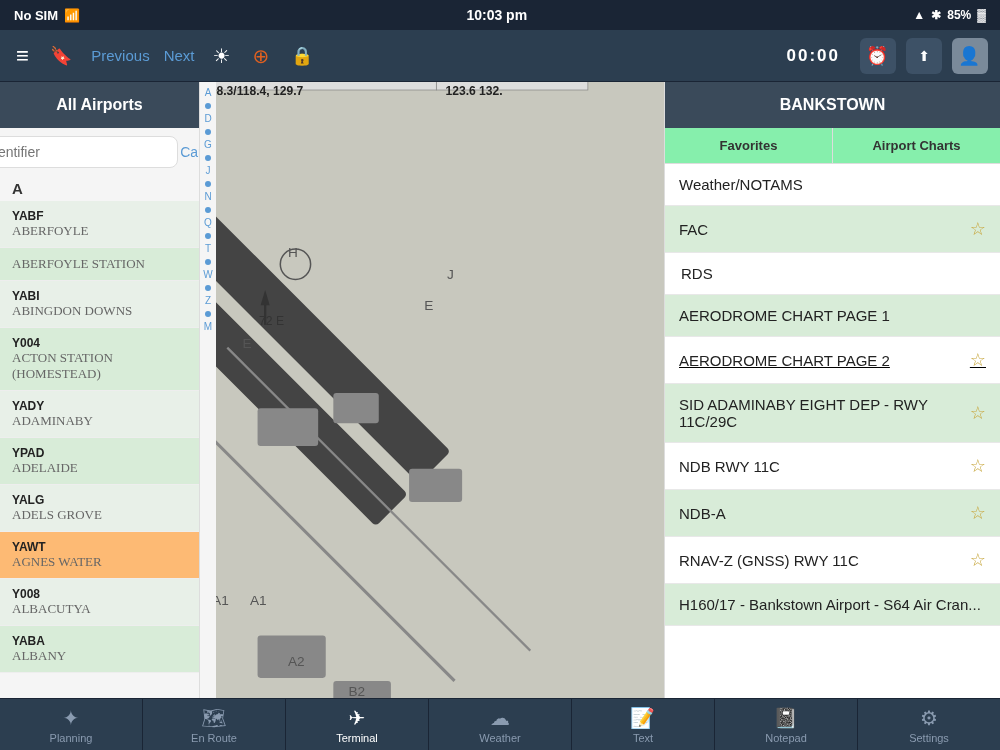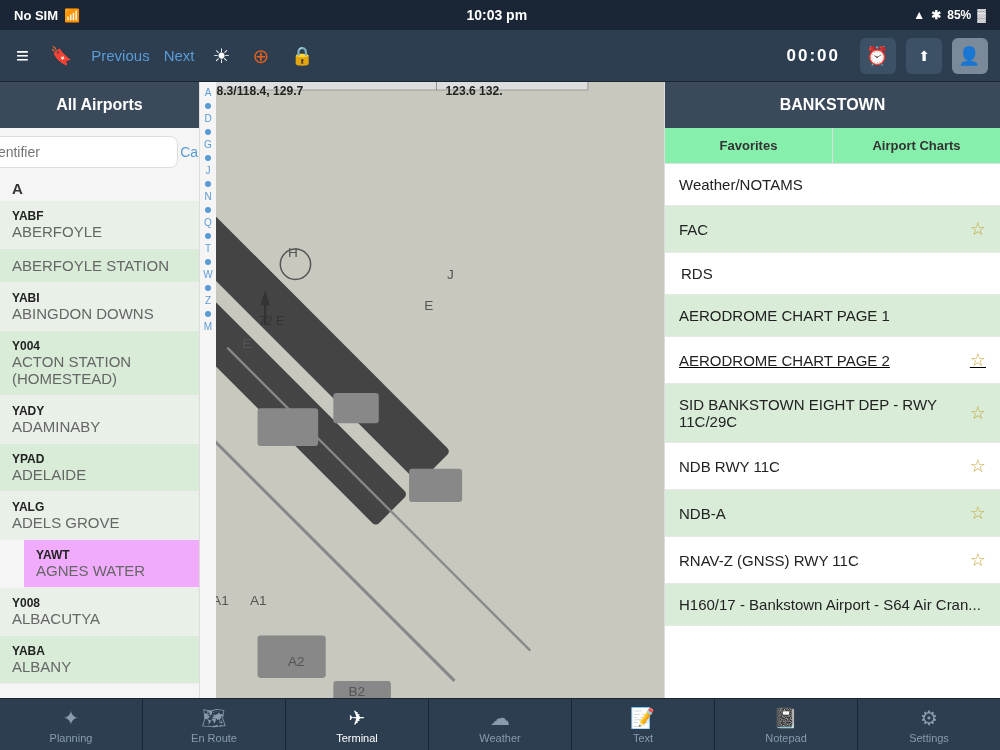--- a/index.html
+++ b/index.html
@@ -167,23 +167,24 @@
       border-bottom: 1px solid #eee;
     }
     .airport-item:nth-child(even) { background: #e8f0e8; }
     .airport-item:nth-child(odd) { background: #f5f5f5; }
     .airport-code {
       font-size: 12px;
       font-weight: 700;
       color: #222;
     }
     .airport-name {
-      font-size: 15px;
+      font-size: 13px;
       color: #666;
       text-transform: uppercase;
+      font-family: Liberation Serif, serif;
     }
 
     
     .index-bar {
       width: 16px;
       background: #f5f5f5;
       display: flex;
       flex-direction: column;
       align-items: center;
       padding: 4px 0;
@@ -428,21 +429,21 @@
           <div class="airport-name">ADAMINABY</div>
         </div>
         <div class="airport-item" style="background:#d8ecd8;">
           <div class="airport-code">YPAD</div>
           <div class="airport-name">ADELAIDE</div>
         </div>
         <div class="airport-item">
           <div class="airport-code">YALG</div>
           <div class="airport-name">ADELS GROVE</div>
         </div>
-        <div class="airport-item" style="background:#f0abfc;margin-left:24px;">
+        <div class="airport-item" style="background:#fdba74;">
           <div class="airport-code">YAWT</div>
           <div class="airport-name">AGNES WATER</div>
         </div>
         <div class="airport-item">
           <div class="airport-code">Y008</div>
           <div class="airport-name">ALBACUTYA</div>
         </div>
         <div class="airport-item" style="background:#d8ecd8;">
           <div class="airport-code">YABA</div>
           <div class="airport-name">ALBANY</div>
@@ -496,21 +497,21 @@
           <span class="bk-item-text">RDS</span>
         </div>
         <div class="bk-item" style="background:#d8ecd8;">
           <span class="bk-item-text">AERODROME CHART PAGE 1</span>
         </div>
         <div class="bk-item" style="background:white;text-decoration:underline;">
           <span class="bk-item-text">AERODROME CHART PAGE 2</span>
           <span class="bk-star">☆</span>
         </div>
         <div class="bk-item" style="background:#d8ecd8;">
-          <span class="bk-item-text">SID BANKSTOWN EIGHT DEP - RWY 11C/29C</span>
+          <span class="bk-item-text">SID ADAMINABY EIGHT DEP - RWY 11C/29C</span>
           <span class="bk-star">☆</span>
         </div>
         <div class="bk-item" style="background:white;">
           <span class="bk-item-text">NDB RWY 11C</span>
           <span class="bk-star">☆</span>
         </div>
         <div class="bk-item" style="background:#d8ecd8;">
           <span class="bk-item-text">NDB-A</span>
           <span class="bk-star">☆</span>
         </div>

